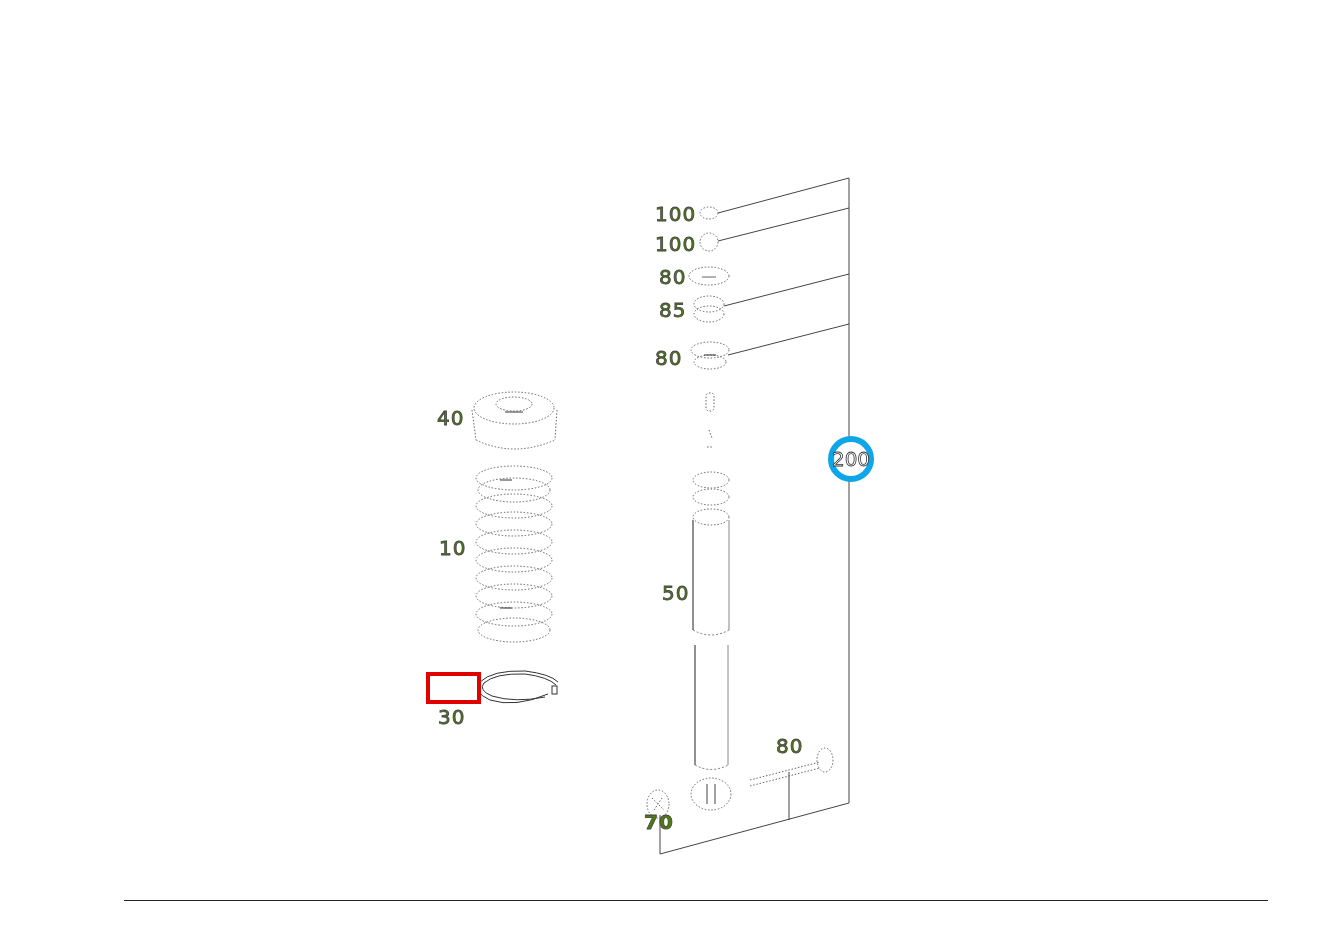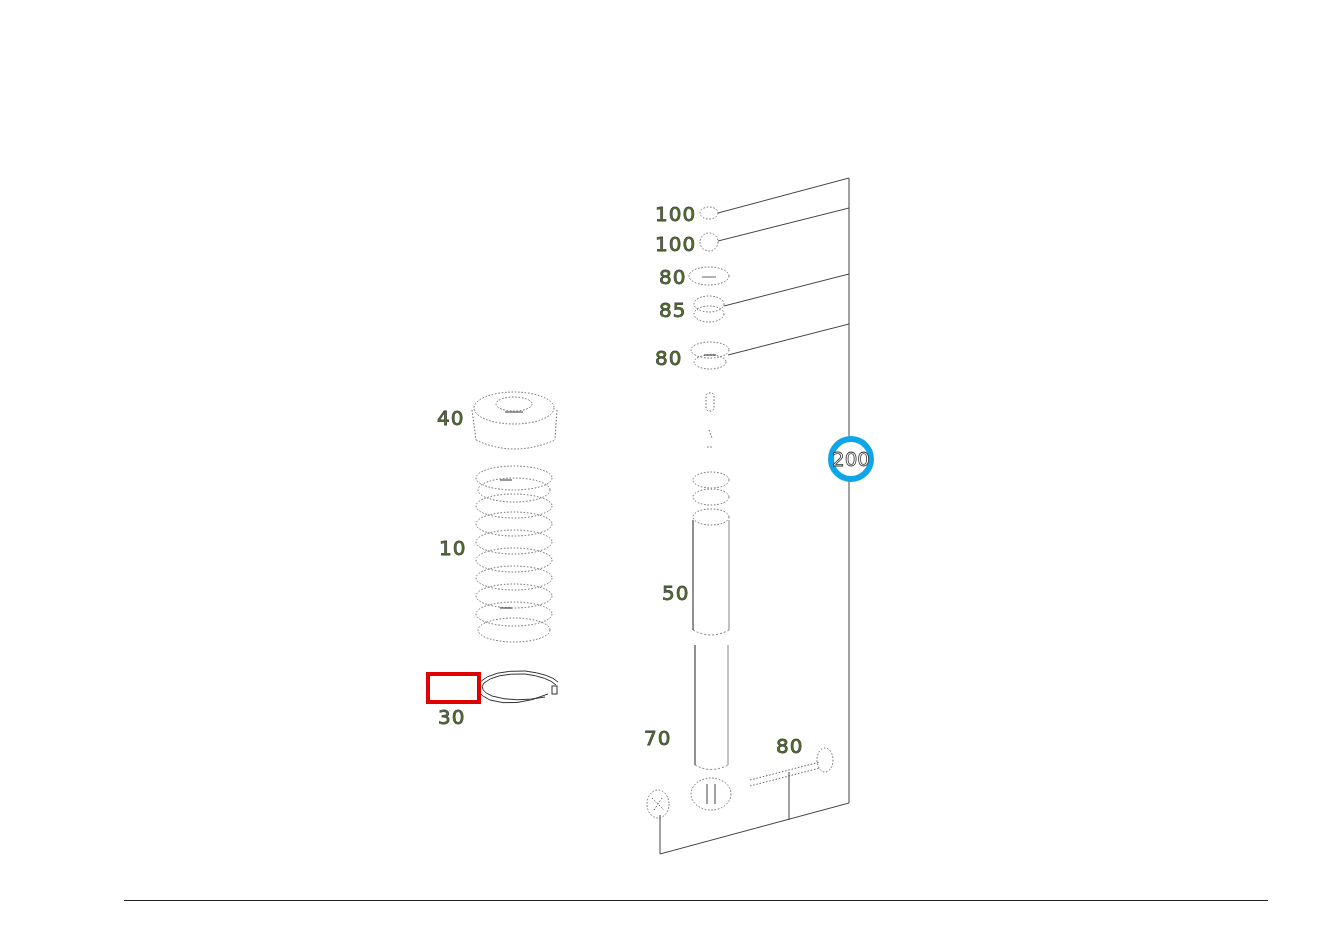--- a/index.html
+++ b/index.html
@@ -105,21 +105,21 @@
   
   <span class="lbl outline" style="left:655px; top:204px;">100</span>
   <span class="lbl outline" style="left:655px; top:234px;">100</span>
   <span class="lbl outline" style="left:659px; top:267px;">80</span>
   <span class="lbl outline" style="left:659px; top:300px;">85</span>
   <span class="lbl outline" style="left:655px; top:348px;">80</span>
   <span class="lbl outline" style="left:437px; top:408px;">40</span>
   <span class="lbl outline" style="left:439px; top:538px;">10</span>
   <span class="lbl outline" style="left:662px; top:583px;">50</span>
   <span class="lbl outline" style="left:776px; top:736px;">80</span>
-  <span class="lbl outline" style="left:644px; top:728px;">70</span>
+  <span class="lbl outline" style="left:644px; top:812px;font-weight:bold;">70</span>
 
   
   <div class="hl" style="left:426px; top:672px; width:55px; height:32px;"></div>
   <span class="lbl outline" style="left:438px; top:679px;margin-top:28px;">30</span>
 
   
   <div class="callout" style="left:828px; top:436px;">
     <span>200</span>
   </div>
 

